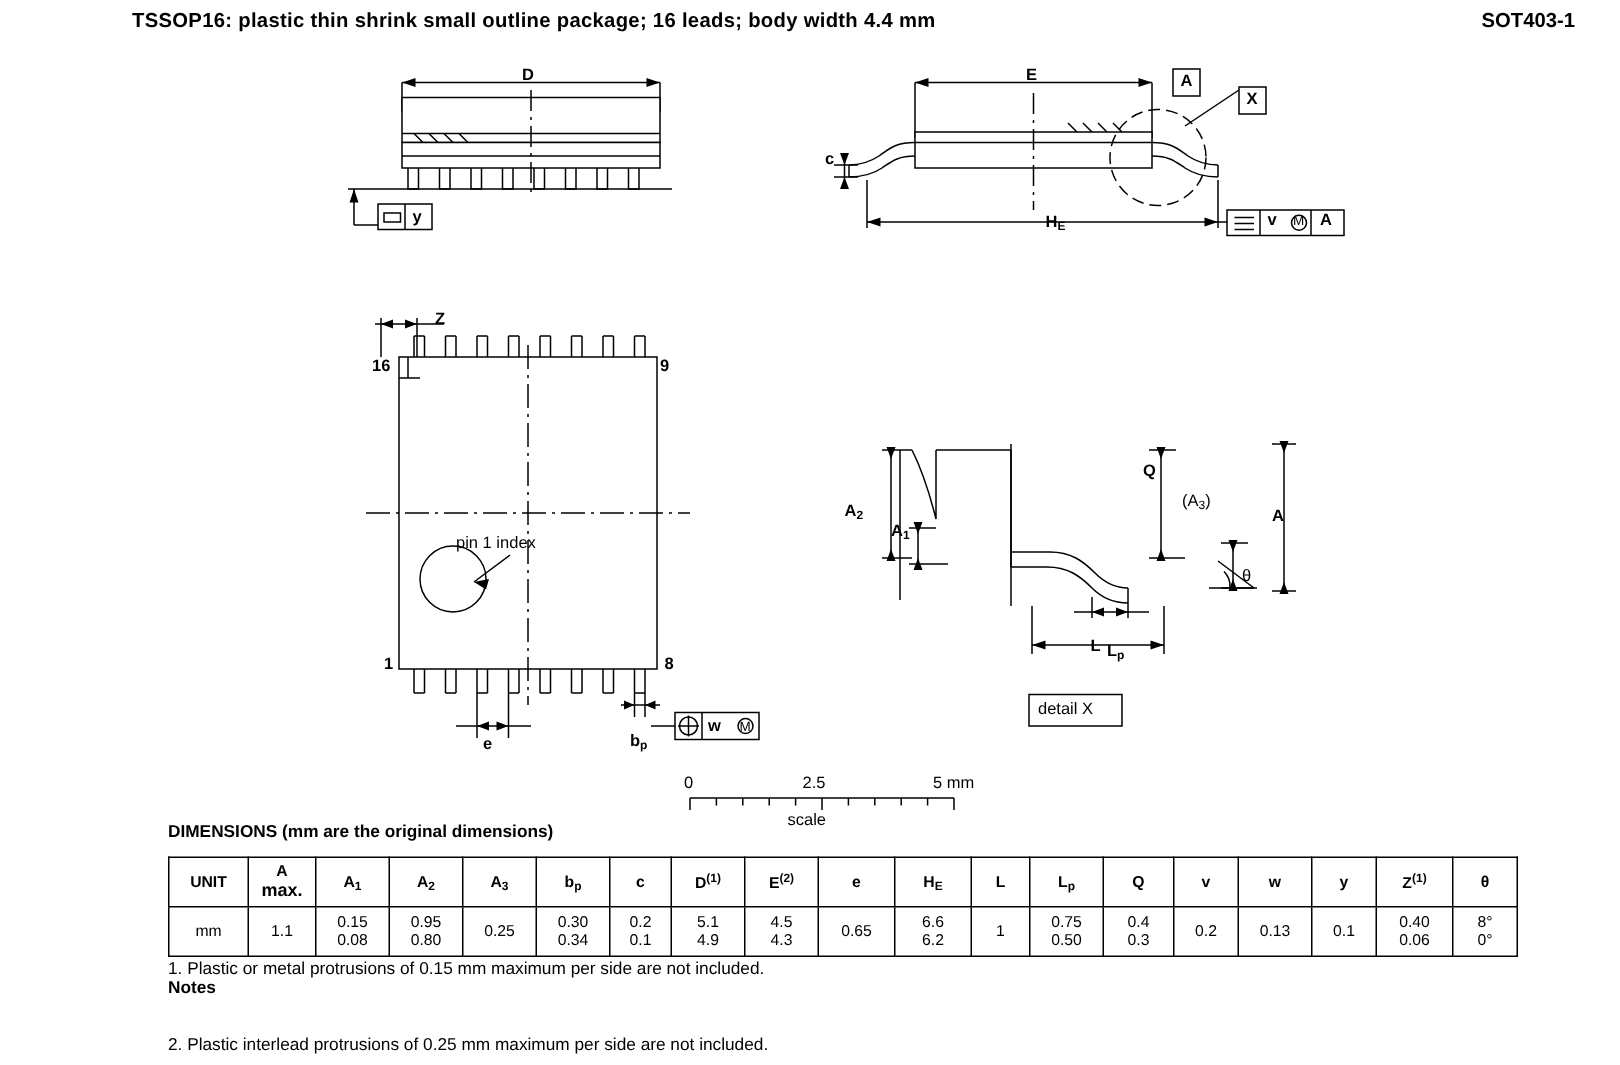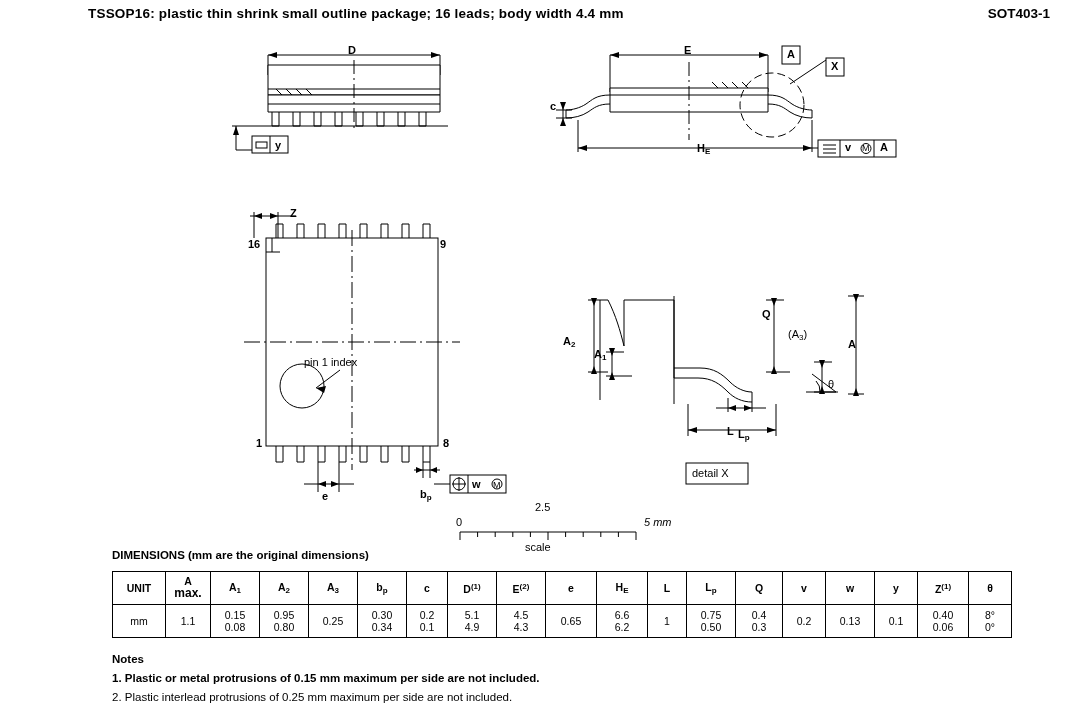--- a/index.html
+++ b/index.html
@@ -103,21 +103,21 @@
     left: 112px;
     top: 653px;
     font-size: 11.5px;
     font-weight: bold;
   }
   .note-line {
     position: absolute;
     left: 112px;
     font-size: 11.5px;
   }
-  .note1 { top: 672px; font-weight: bold; }
+  .note1 { top: 640px; }
   .note2 { top: 691px; }
   
   .scale-lbl {
     position: absolute;
     font-size: 11px;
   }
 </style>
 </head>
 <body>
 
@@ -390,22 +390,22 @@
   <div class="lbl" style="left:594px; top:348px;"><b>A</b><b class="sub">1</b></div>
   <div class="lbl" style="left:788px; top:328px;"><span>(A</span><span class="sub">3</span><span>)</span></div>
   <div class="lbl" style="left:848px; top:338px;"><b>A</b></div>
   <div class="lbl" style="left:762px; top:308px;"><b>Q</b></div>
   <div class="lbl" style="left:738px; top:428px;"><b>L</b><b class="sub">p</b></div>
   <div class="lbl" style="left:727px; top:425px;"><b>L</b></div>
   <div class="lbl" style="left:828px; top:378px;"><span>θ</span></div>
   <div class="lbl" style="left:692px; top:467px;"><span>detail X</span></div>
 
   <div class="scale-lbl" style="left:456px; top:516px;"><span>0</span></div>
-  <div class="scale-lbl" style="left:535px; top:501px;"><span>2.5</span></div>
-  <div class="scale-lbl" style="left:644px; top:516px;font-style:italic;"><span>5 mm</span></div>
+  <div class="scale-lbl" style="left:535px; top:516px;"><span>2.5</span></div>
+  <div class="scale-lbl" style="left:622px; top:516px;"><span>5 mm</span></div>
   <div class="scale-lbl" style="left:525px; top:541px;"><span>scale</span></div>
 
   <div class="dim-caption">DIMENSIONS (mm are the original dimensions)</div>
 
   <div class="dim-table-wrap">
     <table class="dims">
       <thead>
         <tr>
           <th style="width:46px"><span>UNIT</span></th>
           <th style="width:38px">

